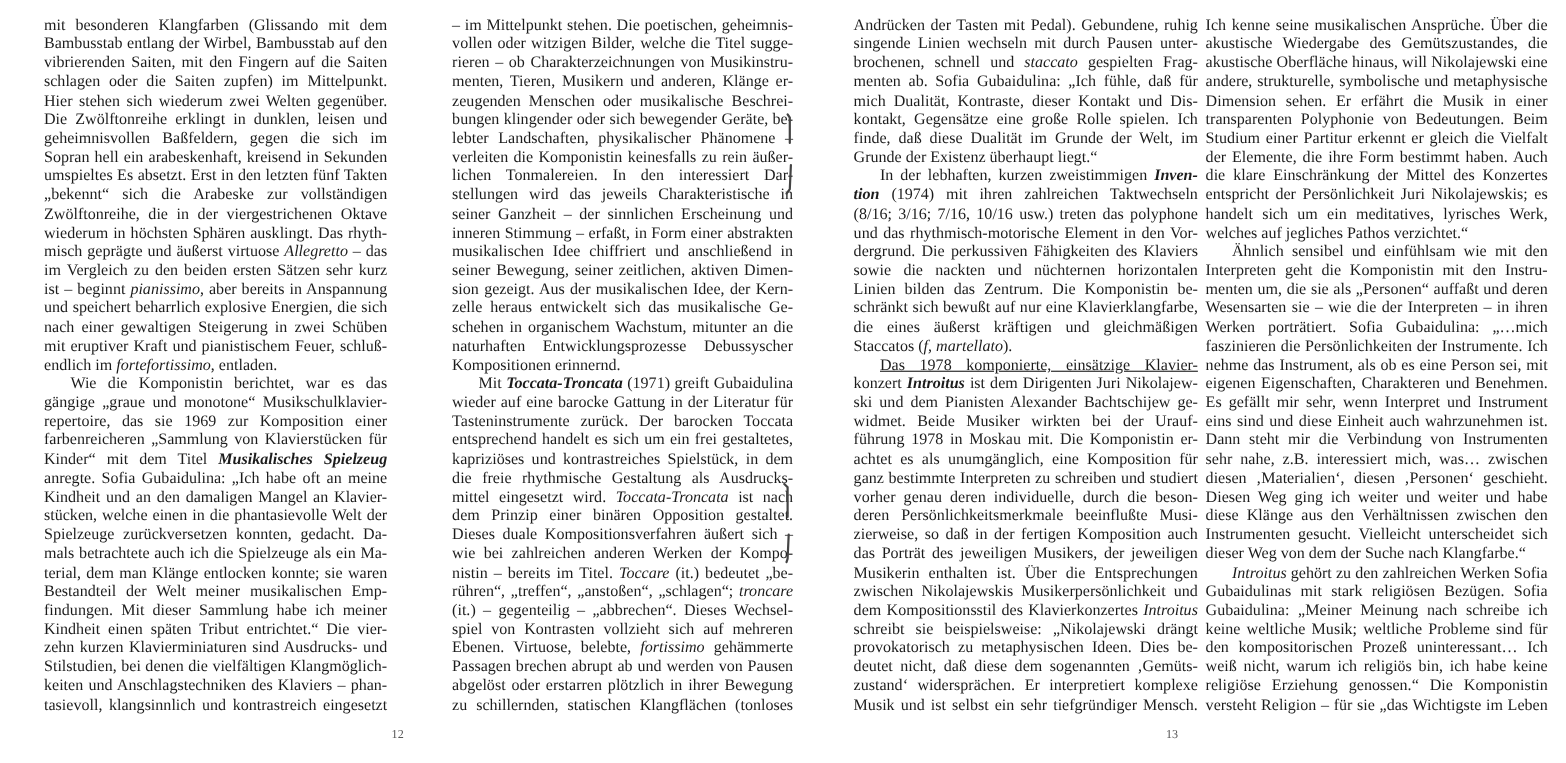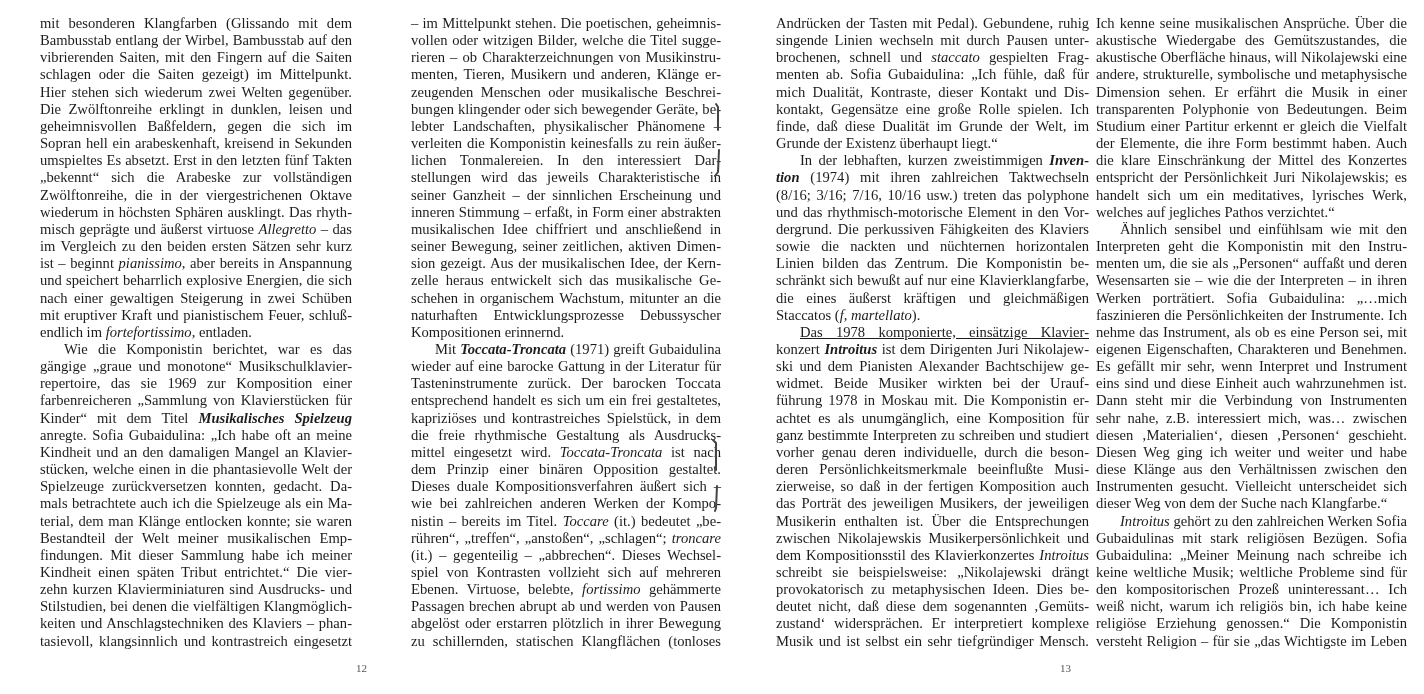--- a/index.html
+++ b/index.html
@@ -28,21 +28,21 @@
 </head>
 <body>
 
 <div class="spread">
   <div class="page page-left">
     <div class="col col-1">
         <p>
           <span class="line">mit besonderen Klangfarben (Glissando mit dem</span>
           <span class="line">Bambusstab entlang der Wirbel, Bambusstab auf den</span>
           <span class="line">vibrierenden Saiten, mit den Fingern auf die Saiten</span>
-          <span class="line">schlagen oder die Saiten gezeigt) im Mittelpunkt.</span>
+          <span class="line">schlagen oder die Saiten zupfen) im Mittelpunkt.</span>
           <span class="line">Hier stehen sich wiederum zwei Welten gegenüber.</span>
           <span class="line">Die Zwölftonreihe erklingt in dunklen, leisen und</span>
           <span class="line">geheimnisvollen Baßfeldern, gegen die sich im</span>
           <span class="line">Sopran hell ein arabeskenhaft, kreisend in Sekunden</span>
           <span class="line">umspieltes Es absetzt. Erst in den letzten fünf Takten</span>
           <span class="line">„bekennt“ sich die Arabeske zur vollständigen</span>
           <span class="line">Zwölftonreihe, die in der viergestrichenen Oktave</span>
           <span class="line">wiederum in höchsten Sphären ausklingt. Das rhyth-</span>
           <span class="line">misch geprägte und äußerst virtuose <i>Allegretto</i> – das</span>
           <span class="line">im Vergleich zu den beiden ersten Sätzen sehr kurz</span>

